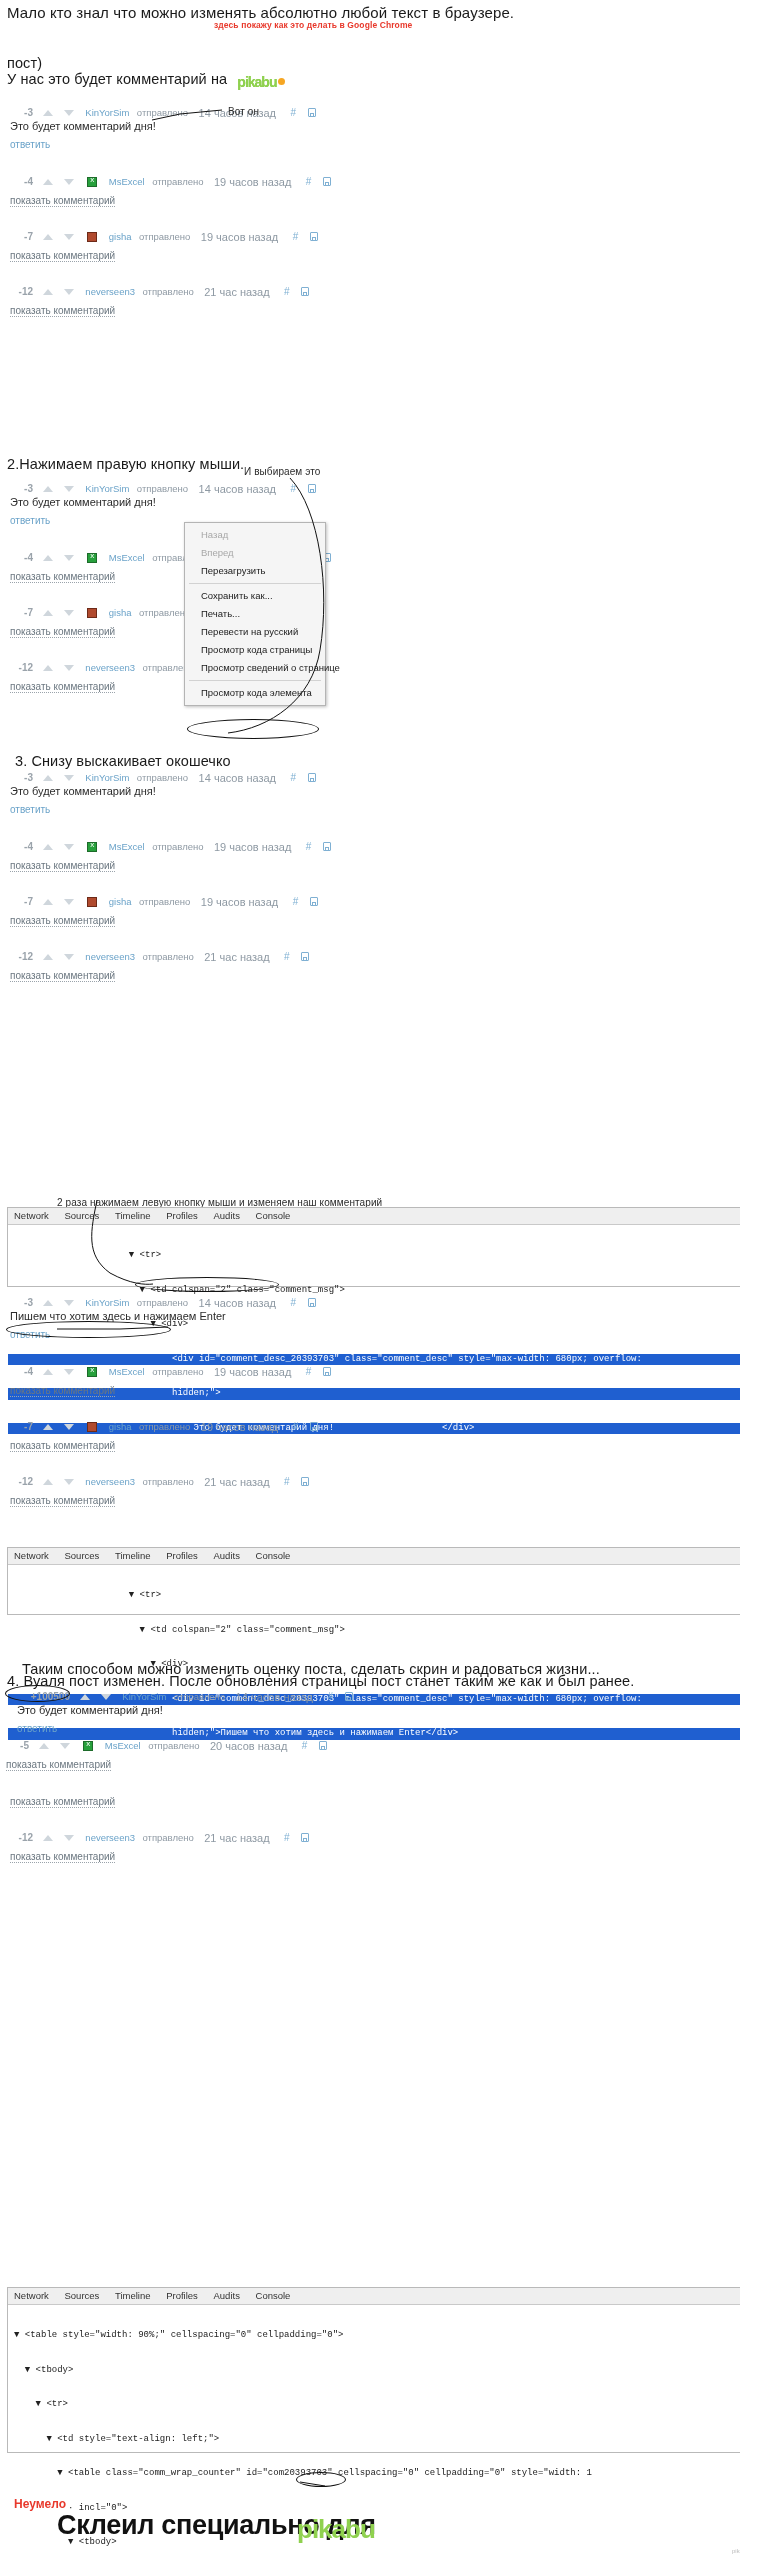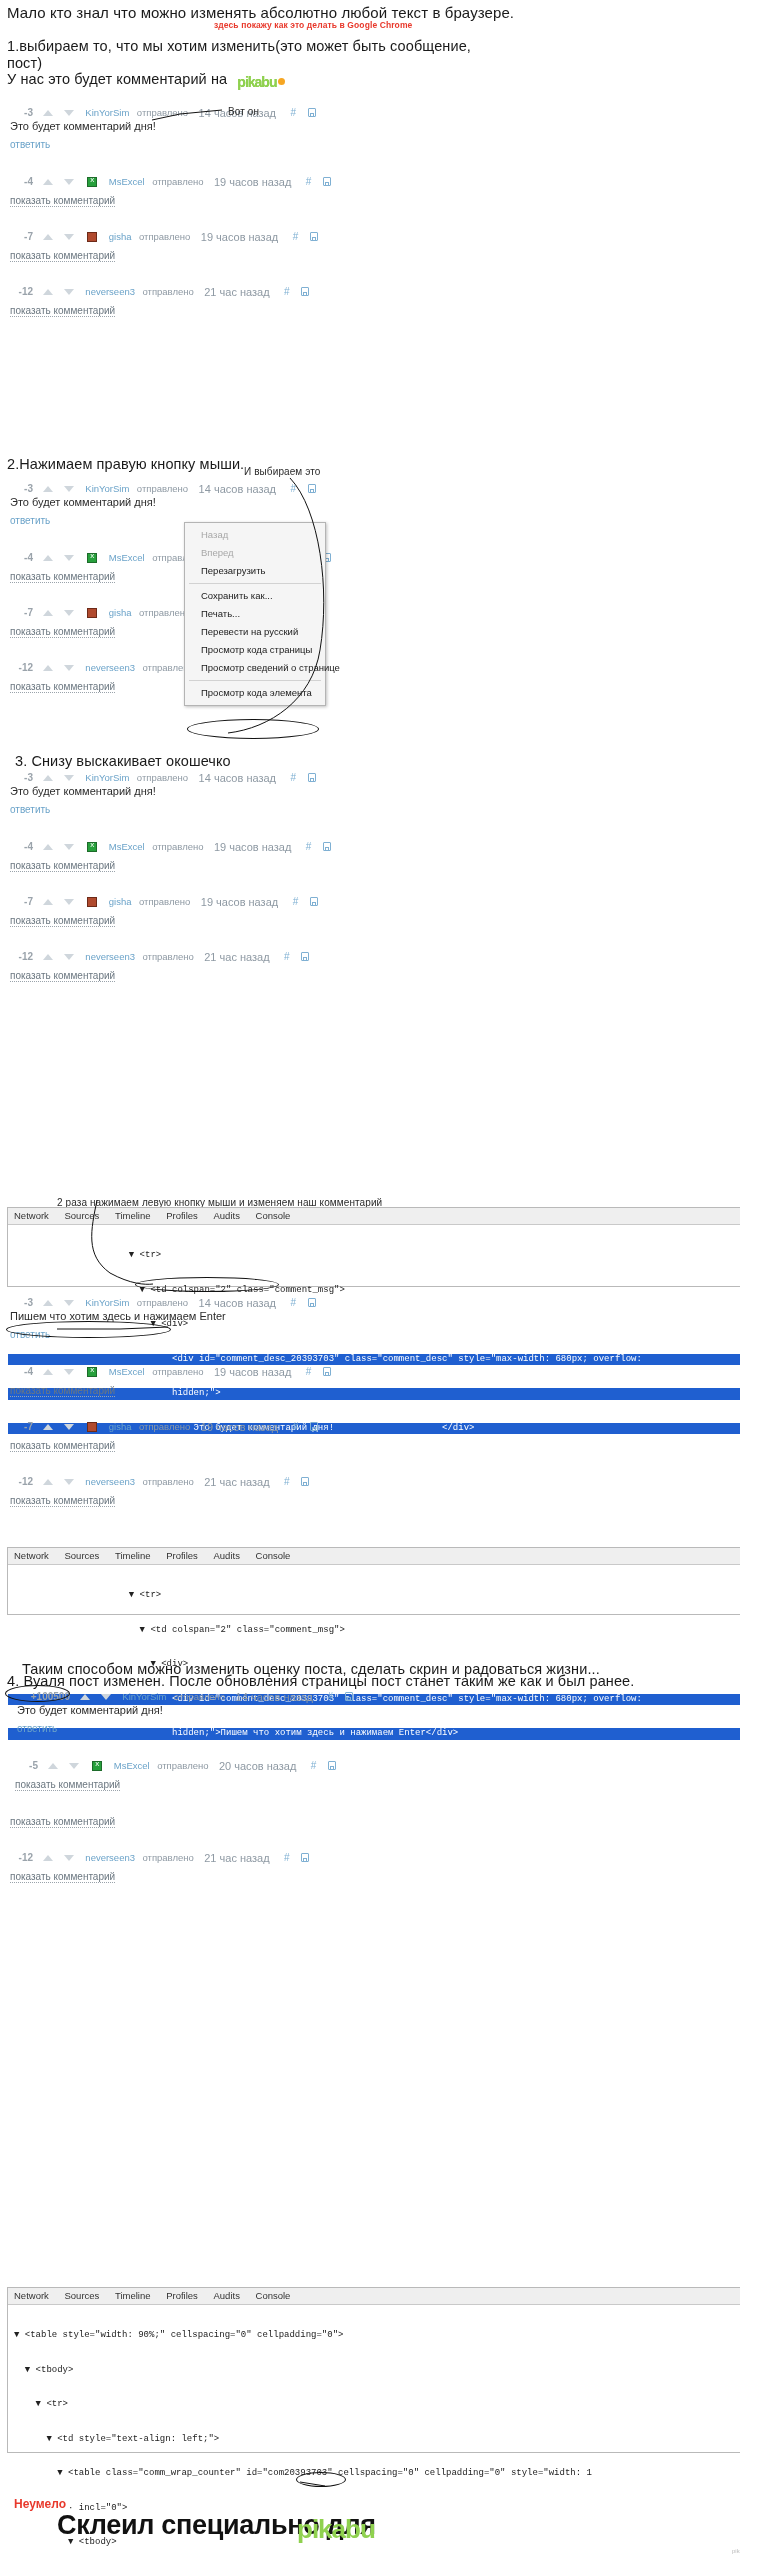--- a/index.html
+++ b/index.html
@@ -128,21 +128,20 @@
   .circ{position:absolute;border:1px solid #111;border-radius:50%;}
 </style>
 </head>
 <body>
 
 <div class="page">
 
   <div class="h-main" style="left:7px;top:3px;width:700px;">Мало кто знал что можно изменять абсолютно любой текст в браузере.</div>
   <div class="h-red" style="left:214px;top:20px;">здесь покажу как это делать в Google Chrome</div>
 
-  <div class="step" style="left:7px;top:37px;">1.выбираем то, что мы хотим изменить(это может быть сообщение,</div>
   <div class="step" style="left:7px;top:54px;">пост)</div>
 
   <div class="step" style="left:7px;top:70px;">
     <span>У нас это будет комментарий на</span>
     <span class="pika" style="font-size:14px;margin-left:6px;">
       <span>pikabu</span><span class="dot"></span>
     </span>
   </div>
 
   <div class="cblock" style="top:103px;">
@@ -471,21 +470,21 @@
         <span class="c-user">KinYorSim</span>
         <span class="c-sent">отправлено</span>
         <span class="c-time">14 часов назад</span>
         <span class="c-hash">#</span>
         <span class="c-save"></span>
       </div>
       <div class="c-text" style="margin-left:3px;">Это будет комментарий дня!</div>
       <div style="margin-left:3px;"><span class="c-reply">ответить</span></div>
     </div>
 
-    <div style="padding-left:12px;margin-top:20px;">
+    <div style="padding-left:3px;">
       <div class="crow">
         <span class="c-score">-5</span>
         <span class="c-up"></span>
         <span class="c-down"></span>
         <span class="c-ava ava-x"></span>
         <span class="c-user">MsExcel</span>
         <span class="c-sent">отправлено</span>
         <span class="c-time">20 часов назад</span>
         <span class="c-hash">#</span>
         <span class="c-save"></span>

